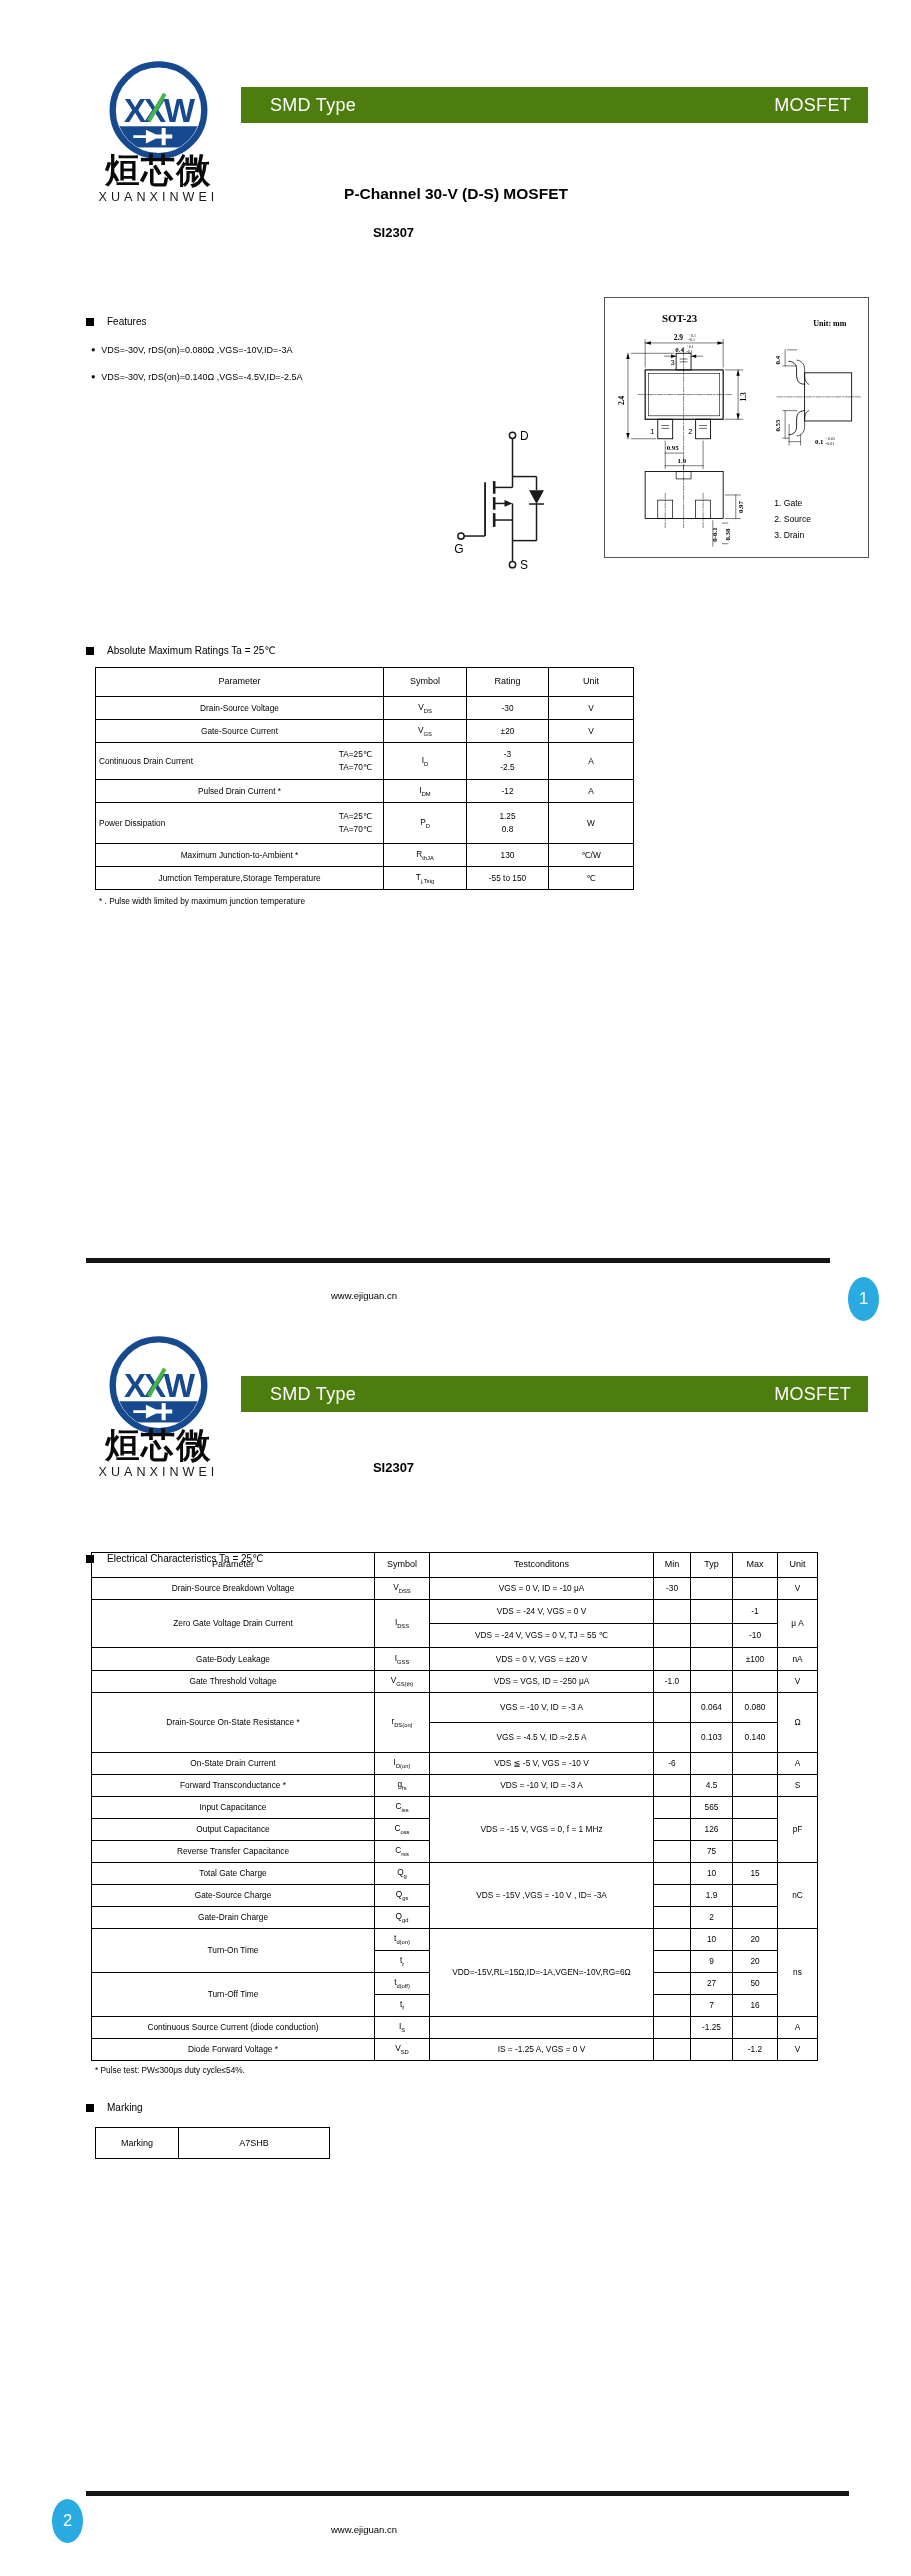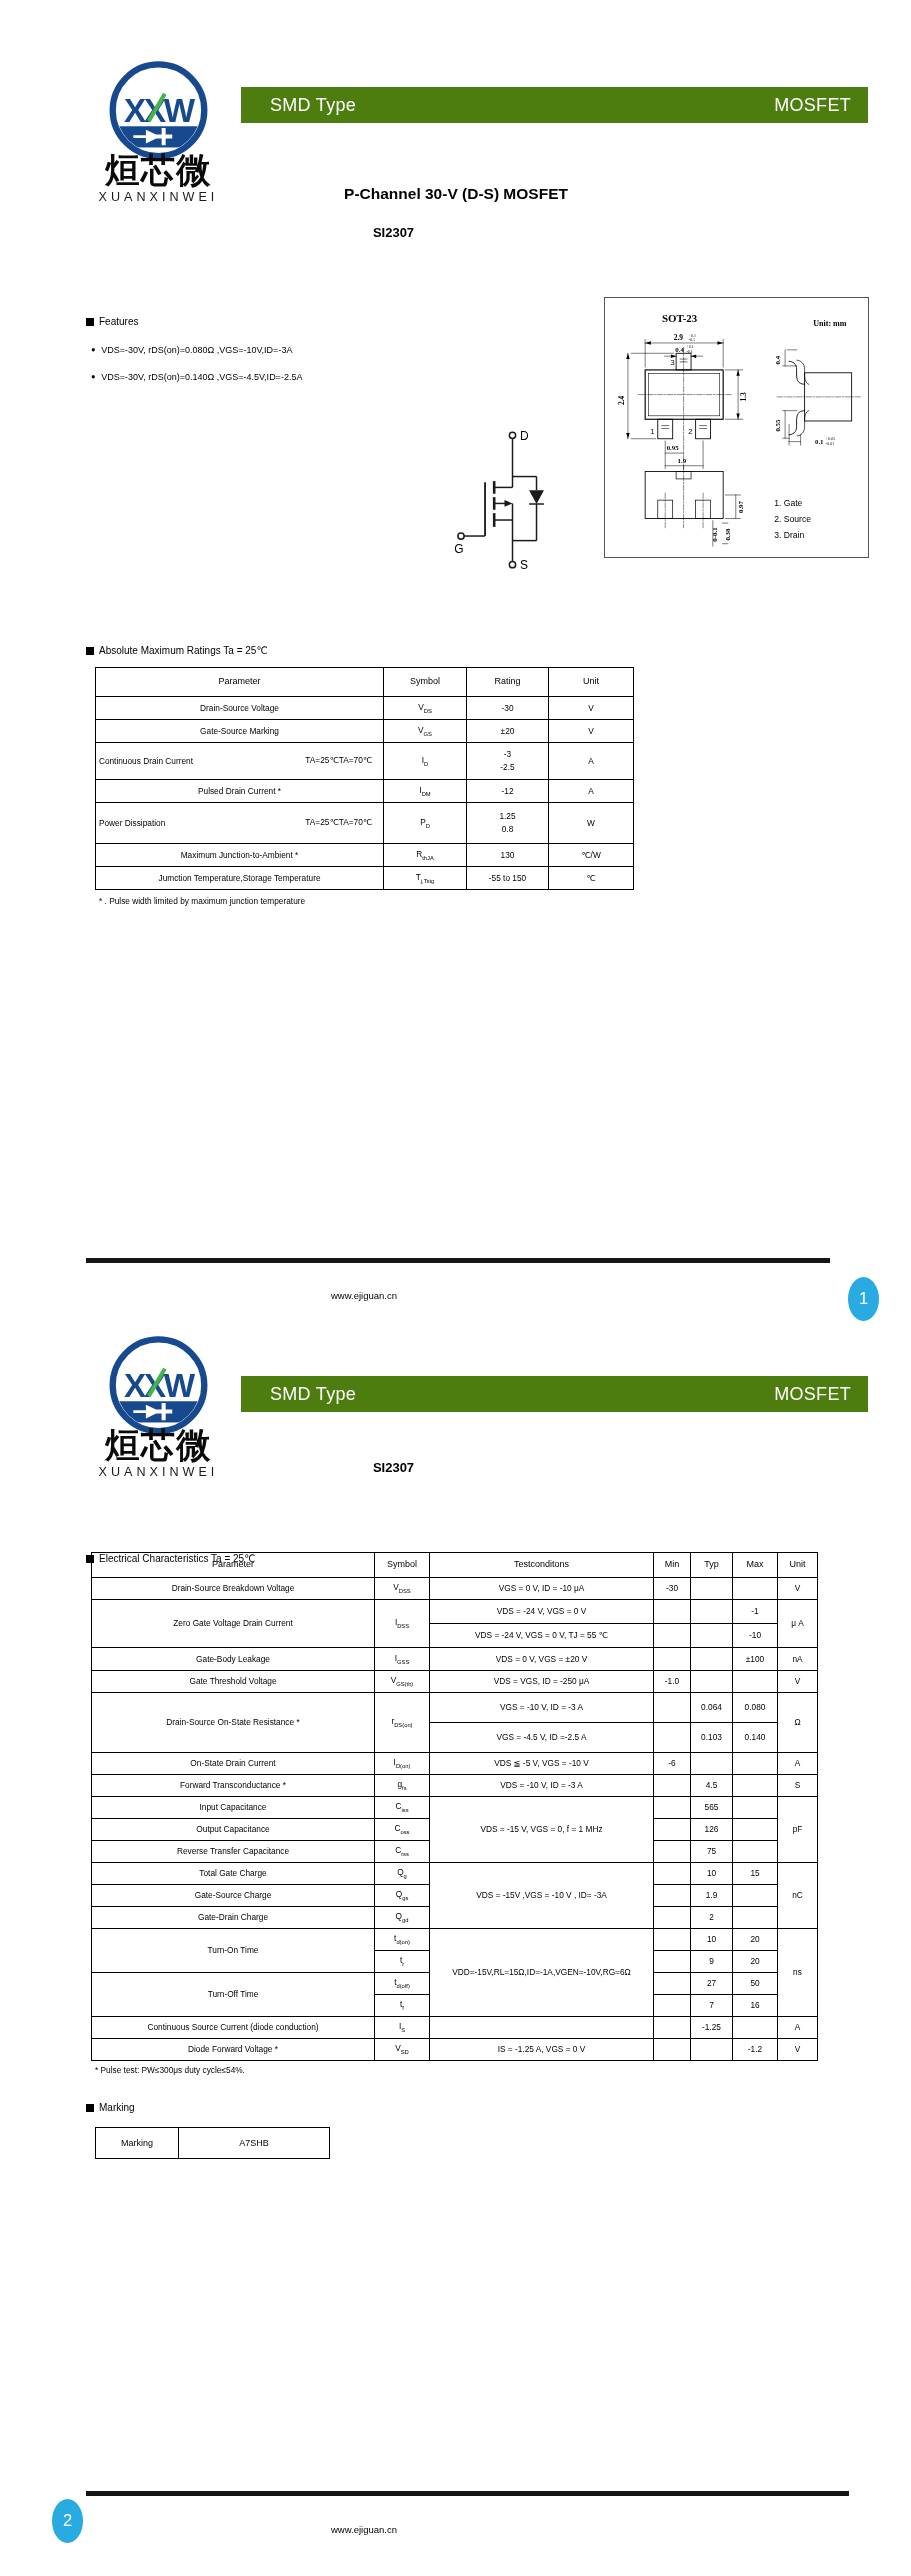--- a/index.html
+++ b/index.html
@@ -8,36 +8,36 @@
   .abs{position:absolute;}
 
   
   .banner{position:absolute;width:627px;height:36px;background:#4d7c0f;color:#fff;
     display:flex;justify-content:space-between;align-items:center;
     padding:0 17px 0 29px;box-sizing:border-box;font-size:18px;letter-spacing:0.3px;}
 
   
   .doc-title{position:absolute;left:0;width:912px;text-align:center;font-size:15.5px;font-weight:bold;}
   .doc-part{position:absolute;left:0;width:787px;text-align:center;font-size:13px;font-weight:bold;}
-  .sec-head{position:absolute;display:flex;align-items:center;gap:5px;font-size:10px;}
+  .sec-head{position:absolute;display:flex;align-items:center;gap:13px;font-size:10px;}
   .sq{width:8px;height:8px;background:#000;flex:0 0 auto;}
 
   
   .feat{position:absolute;display:flex;align-items:center;gap:5.7px;font-size:9px;}
   .dot{font-size:7.5px;line-height:1;}
 
   
   table.ds{border-collapse:collapse;table-layout:fixed;border:1.7px solid #000;}
   table.ds td{border:1.4px solid #000;font-size:8.3px;padding:0 2.9px;text-align:center;
     vertical-align:middle;overflow:hidden;line-height:1.25;}
   table.ds tr.hd td{border-bottom:1.7px solid #000;font-size:9px;}
   td.pl{text-align:left;padding-left:4.6px;}
   sub{font-size:.7em;}
   .pflex{display:flex;justify-content:space-between;align-items:center;}
-  .temps{display:flex;flex-direction:row;line-height:1.6;padding-right:8px;text-align:right;}
+  .temps{display:flex;flex-direction:column;line-height:1.6;padding-right:8px;text-align:right;}
   .two div{line-height:1.55;}
   .rh38{height:22px}.rh40{height:23px}.rh42{height:24px}.rh44{height:25px}
   .rh50{height:29px}.rh52{height:30px}.rh64{height:37px}.rh72{height:41px}
 
   .note{position:absolute;font-size:8.3px;}
 
   
   .pkgbox{position:absolute;border:0.9px solid #555;background:#fff;}
 
   
@@ -255,21 +255,21 @@
         <td>Rating</td>
         <td>Unit</td>
       </tr>
       <tr class="rh40">
         <td class="pl">Drain-Source Voltage</td>
         <td><span>V</span><sub>DS</sub></td>
         <td>-30</td>
         <td>V</td>
       </tr>
       <tr class="rh40">
-        <td class="pl">Gate-Source Marking</td>
+        <td class="pl">Gate-Source Current</td>
         <td><span>V</span><sub>GS</sub></td>
         <td>±20</td>
         <td>V</td>
       </tr>
       <tr class="rh64">
         <td class="pl">
           <div class="pflex">
             <span>Continuous Drain Current</span>
             <span class="temps">
               <span>TA=25℃</span>

